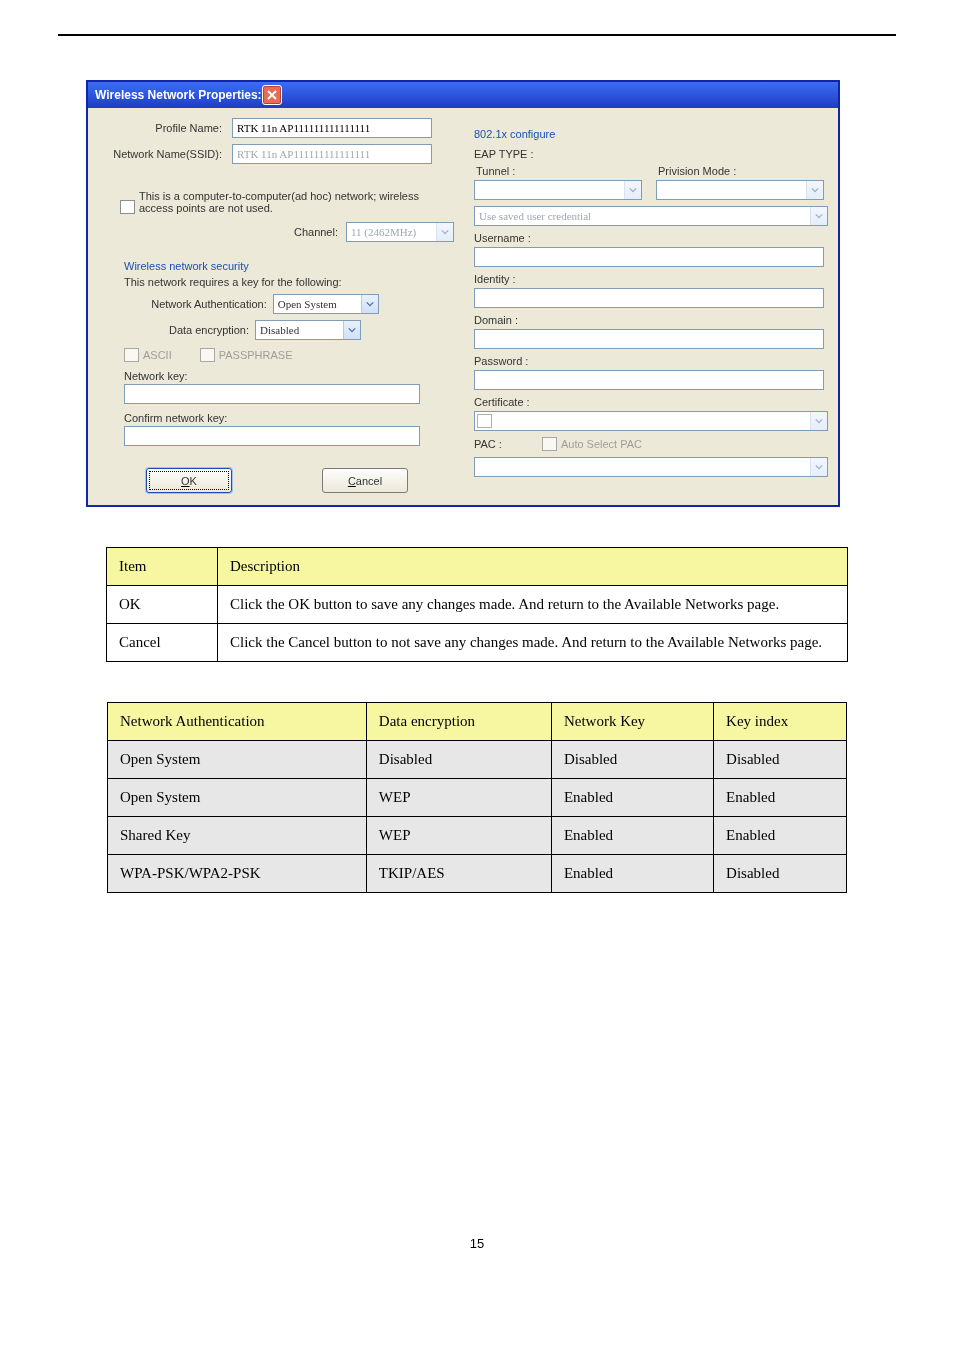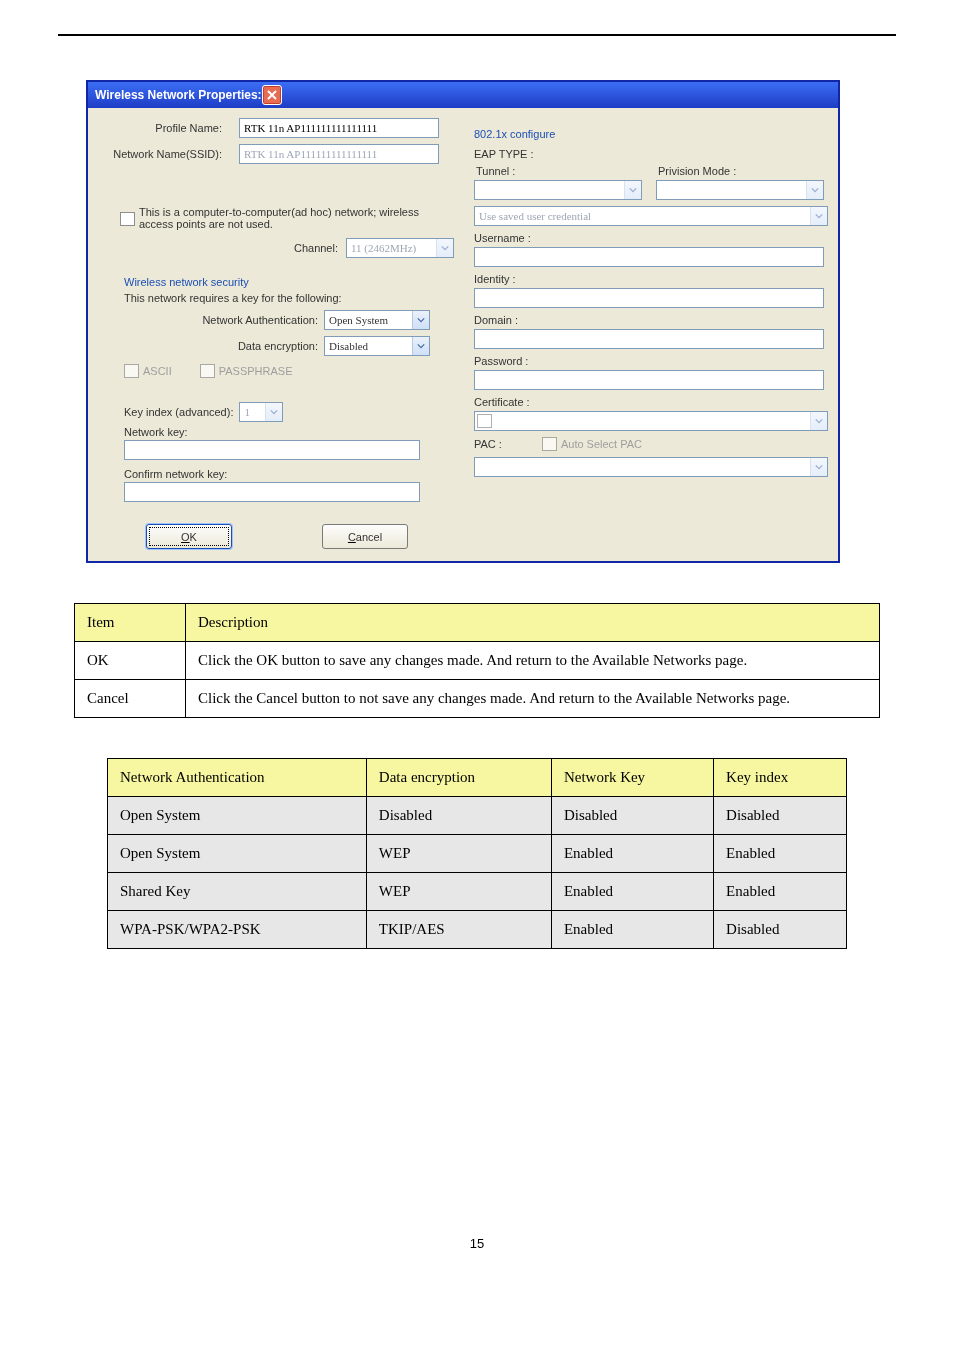--- a/index.html
+++ b/index.html
@@ -6,36 +6,36 @@
 .page{width:954px;margin:0 auto;padding:34px 56px 40px;box-sizing:border-box}
 .hr{height:2px;background:#000;margin:0 2px 44px}
 
 .shot{width:750px;margin-left:30px;border:2px solid #1126a5;background:#ece9d8}
 .titlebar{display:flex;align-items:center;justify-content:flex-start;padding:3px 4px 3px 7px;background:linear-gradient(#3b6ef5,#1e3cc5);color:#fff;font-weight:bold;font-size:12px}
 .closebtn{width:18px;height:18px;background:#e86c53;border:1px solid #fff;border-radius:3px;display:flex;align-items:center;justify-content:center;color:#fff;font-weight:bold;box-shadow:inset 0 0 0 1px #c0402e}
 .closebtn svg{display:block}
 .body{display:flex;padding:10px 12px 12px;gap:18px;color:#333;font-family:Tahoma,Verdana,Arial,sans-serif}
 .col{flex:1;min-width:0}
 .row{display:flex;align-items:center;margin-bottom:6px}
-.row .lab{text-align:right;width:122px;padding-right:17px;font-size:11px}
+.row .lab{text-align:right;width:122px;padding-right:10px;font-size:11px}
 .inp,.sel{height:20px;box-sizing:border-box;border:1px solid #7f9db9;background:#fff;font-family:Tahoma,Verdana;font-size:11px;padding:2px 4px}
 .inp.dis{color:#9fa6b4;background:#fff}
 .sel{display:flex;align-items:center;justify-content:space-between;padding:0 0 0 4px}
 .sel .drop{width:16px;height:18px;border-left:1px solid #b9c9de;background:linear-gradient(#eaf1fb,#cfe0f7);display:flex;align-items:center;justify-content:center}
 .sel.dis{color:#9fa6b4}
 .sel.dis .drop{opacity:.55}
 .chev{width:8px;height:8px}
 .chev path{stroke:#4a6ea9;stroke-width:1.6;fill:none}
 .cb{width:13px;height:12px;border:1px solid #8e8e8e;background:#fff;margin-right:4px;flex-shrink:0}
 .cb.dis{opacity:.7}
-.adhoc{display:flex;align-items:center;margin:42px 0 8px 20px;font-size:11px}
+.adhoc{display:flex;align-items:flex-end;margin:26px 0 8px 20px;font-size:11px}
 .adhoc .cb{margin-top:2px}
 .grouplabel{color:#1b4fb5;font-size:11px;margin:18px 0 4px 24px}
 .gtext{font-size:11px;margin-left:24px;margin-bottom:6px}
-.rowR{display:flex;align-items:center;justify-content:flex-end;margin:4px 24px 6px 0}
+.rowR{display:flex;align-items:center;justify-content:center;margin:4px 24px 6px 0}
 .rowR .lab2{font-size:11px;margin-right:6px}
 .cbrow{display:flex;align-items:center;margin:8px 0 8px 24px;color:#9e9e9e;font-size:11px}
 .keylab{font-size:11px;margin:4px 0 2px 24px}
 .keyinp{margin:0 0 8px 24px}
 .btns{display:flex;gap:90px;justify-content:center;margin-top:22px}
 .btn{width:84px;height:23px;border:1px solid #7a7a7a;background:linear-gradient(#fdfdfd,#ece9d8);font-size:11px;display:flex;align-items:center;justify-content:center;border-radius:3px}
 .btn.focus{outline:1px dotted #000;outline-offset:-4px;border:1px solid #1b4fb5;box-shadow:0 0 0 1px #9ec1ff}
 .btn span{text-decoration:underline;text-decoration-color:#000}
 .rightlabel{color:#1b4fb5;font-size:11px;margin:10px 0 8px 2px}
 .rtxt{font-size:11px;margin:2px 0 3px 2px}
@@ -43,21 +43,21 @@
 .rinp{margin:0 2px 6px 2px}
 .tworow{display:flex;gap:14px;margin:0 2px}
 .tworow .half{flex:1}
 .pacrow{display:flex;align-items:center;font-size:11px;margin:2px 2px 6px}
 .pacrow .cb{margin-left:40px}
 
 table.doc{border-collapse:collapse;margin:40px auto 0;font-family:"Times New Roman",serif;font-size:15px}
 table.doc td,table.doc th{border:1px solid #000;padding:10px 12px;vertical-align:top;text-align:left;font-weight:normal}
 table.doc th{background:#f6f7a0}
 table.doc td.g{background:#e7e7e7}
-.t1{width:806px}
+.t1{width:742px}
 .t1 th:first-child{width:86px}
 .t2{width:740px;margin-top:34px}
 </style>
 </head>
 <body>
 
 <div class="page">
 <div class="hr"></div>
 
 <div style="position:absolute;left:50%;transform:translateX(-50%);top:1236px;font-family:Arial;font-size:13px">15</div>
@@ -120,31 +120,20 @@
                   <path d="M1 3 L5 7 L9 3"></path>
                 </svg>
               </div>
         </div>
       </div>
       <div class="cbrow">
         <div class="cb dis"></div>
         <span style="margin-right:28px">ASCII</span>
         <div class="cb dis"></div>
         <span>PASSPHRASE</span>
-      </div>
-      <div style="display:flex;align-items:center;margin:24px 0 4px 24px;font-size:11px">
-        <span>Key index (advanced):</span>
-        <div class="sel dis" style="width:44px;margin-left:6px">
-          <span>1</span>
-          <div class="drop">
-                <svg class="chev" viewBox="0 0 10 10">
-                  <path d="M1 3 L5 7 L9 3"></path>
-                </svg>
-              </div>
-        </div>
       </div>
       <div class="keylab">Network key:</div>
       <div class="keyinp"><input class="inp" style="width: 296px;"></div>
       <div class="keylab">Confirm network key:</div>
       <div class="keyinp"><input class="inp" style="width: 296px;"></div>
 
       <div class="btns">
         <div class="btn focus">
               <span>O</span>
               <i style="font-style:normal">K</i>

